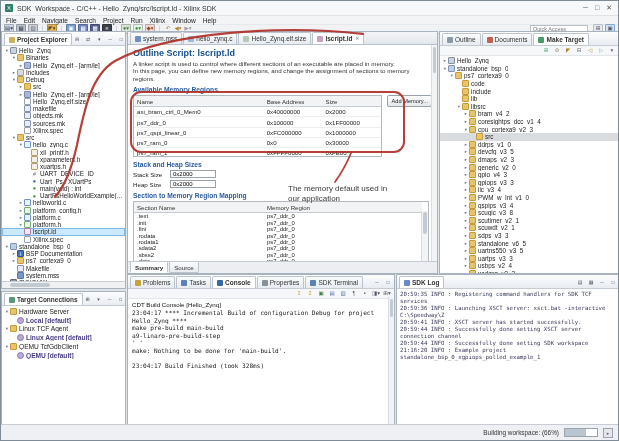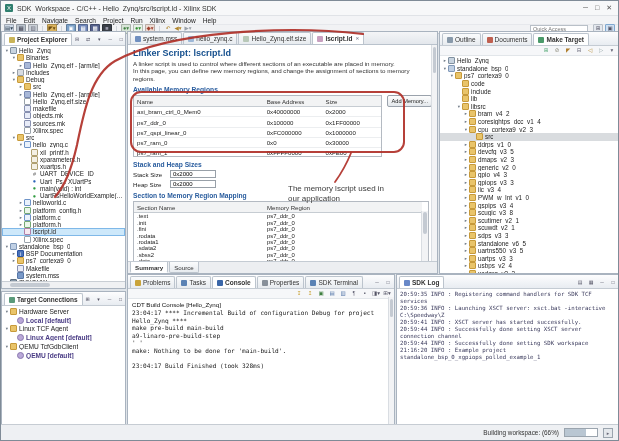--- a/index.html
+++ b/index.html
@@ -405,21 +405,21 @@
           <span class="tab-ico" style="background: rgb(184, 200, 184);"></span>
           <span>Hello_Zynq.elf.size</span>
         </div>
         <div class="tab active">
           <span class="tab-ico" style="background: rgb(200, 160, 192);"></span>
           <span>lscript.ld</span>
           <span class="tab-close">✕</span>
         </div>
       </div>
     <div class="ebody">
-      <div class="form-title">Linker Script: lscript.ld</div>
+      <div class="form-title">Outline Script: lscript.ld</div>
       <div class="form-desc">
         <div>A linker script is used to control where different sections of an executable are placed in memory.</div>
         <div>In this page, you can define new memory regions, and change the assignment of sections to memory regions.</div>
       </div>
       <div class="sec-title">Available Memory Regions</div>
       <div class="mem-area">
         <div class="tbl-wrap" style="width:272px;height:60px;overflow:hidden">
           <table class="dtable memtbl">
               <colgroup>
                 <col style="width: 140px;">
@@ -800,15 +800,15 @@
         <div style="width: 66%;"></div>
       </span>
     <span class="sb-ico">▸</span>
   </div>
 
   <svg id="overlay" width="619" height="441">
     <path d="M 362 33 C 286 24, 168 30, 114 60 C 90 74, 83 110, 76 144 C 70 170, 64 184, 54 196" fill="none" stroke-width="2.2" stroke-linecap="round" opacity="0.92" stroke="#b03028"></path>
     <rect x="130" y="91" width="273" height="60" rx="10" fill="none" stroke-width="2" opacity="0.92" stroke="#b03028"></rect>
     <path d="M 350 152 Q 344 167 334 181" fill="none" stroke-width="1.8" stroke-linecap="round" opacity="0.92" stroke="#b03028"></path>
   </svg>
-  <div id="annot-text">The memory lscript used in our application</div>
+  <div id="annot-text">The memory default used in our application</div>
 
 </div>
 
 </body></html>

